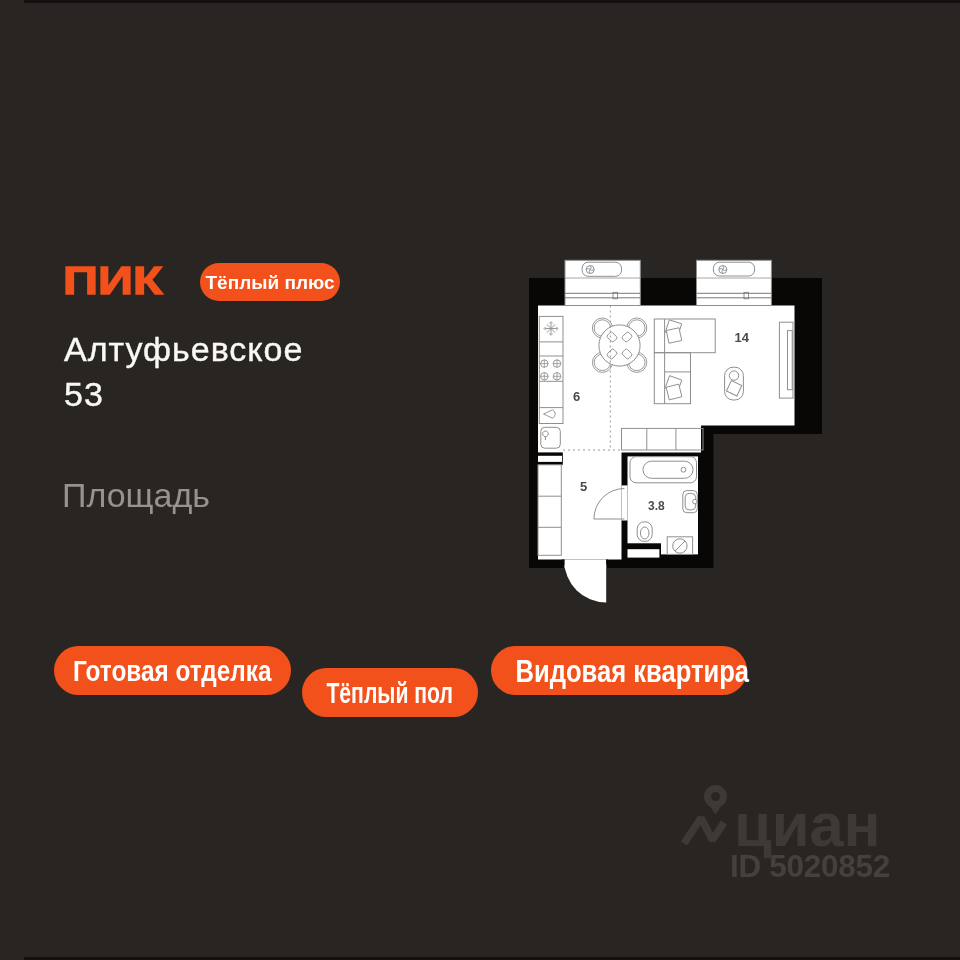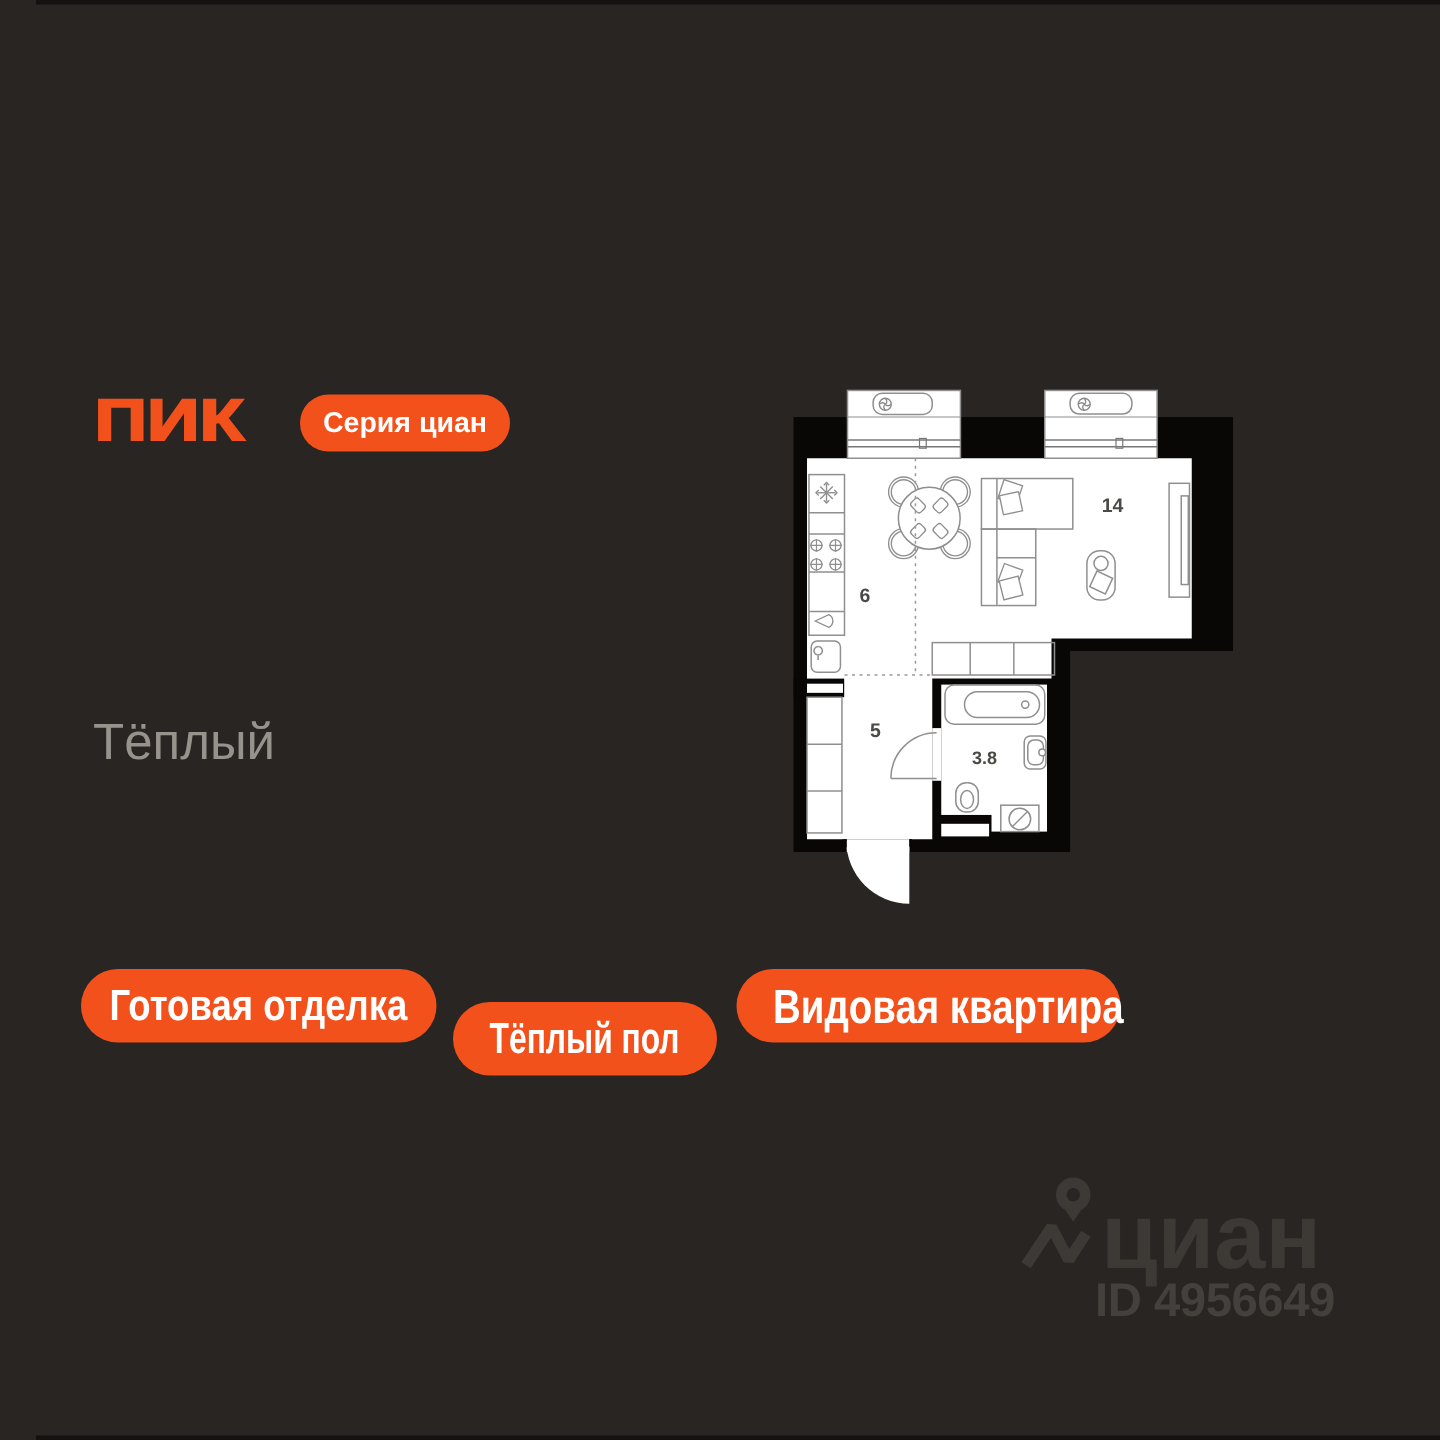--- a/index.html
+++ b/index.html
@@ -10,43 +10,44 @@
 </head>
 <body>
 <div id="card">
 
   <div class="abs" style="left:0;top:0;width:960px;height:3px;background:#141110;"></div>
 
   <div class="abs" style="left:0;top:957px;width:960px;height:3px;background:#141110;"></div>
 
   <div class="abs" style="left:38.5px;top:259px;color:#f2511b;font-size:39px;font-weight:bold;-webkit-text-stroke:1.4px #f2511b;transform:scaleX(1.25);transform-origin:0 0;">ПИК</div>
 
-  <div class="abs" style="left:176px;top:263px;width:140px;height:38.4px;background:#f2511b;border-radius:20px;color:#fff;font-size:19px;font-weight:bold;text-align:center;line-height:40px;">Серия циан</div>
-
-
-  <div class="abs" style="left:38px;top:475.5px;color:#96928c;font-size:34px;">Тёплый</div>
+  <div class="abs" style="left:176px;top:263px;width:140px;height:38.4px;background:#f2511b;border-radius:20px;color:#fff;font-size:19px;font-weight:bold;text-align:center;line-height:40px;">Тёплый плюс</div>
+
+  <div class="abs" style="left:40px;top:327.3px;color:#faf8f5;font-size:34px;font-weight:500;letter-spacing:1px;-webkit-text-stroke:0.4px #faf8f5;line-height:45px;">Алтуфьевское<br>53</div>
+
+  <div class="abs" style="left:38px;top:475.5px;color:#96928c;font-size:34px;">Площадь</div>
 
 
   <div class="abs" style="left:29.6px;top:646px;width:237.6px;height:48.5px;background:#f2511b;border-radius:24.5px;color:#fff;font-size:29px;font-weight:bold;line-height:51px;white-space:nowrap;"><span style="display:inline-block;transform:scaleX(0.84);">Готовая отделка</span></div>
 
   <div class="abs" style="left:277.8px;top:668px;width:175.8px;height:48.5px;background:#f2511b;border-radius:24.5px;color:#fff;font-size:29px;font-weight:bold;text-align:center;line-height:51px;white-space:nowrap;"><span style="display:inline-block;transform:scaleX(0.73);">Тёплый пол</span></div>
 
   <div class="abs" style="left:466.6px;top:646px;width:256.2px;height:48.5px;background:#f2511b;border-radius:24.5px;color:#fff;font-size:32px;font-weight:bold;text-align:center;line-height:51px;white-space:nowrap;"><span style="display:inline-block;transform:scaleX(0.8) translateX(-6px);">Видовая квартира</span></div>
 
   <svg class="abs" style="left:0;top:0;" width="960" height="960" viewBox="0 0 960 960">
     <g>
       <circle cx="691.5" cy="796.5" r="8" stroke="#3d3935" fill="none" stroke-width="7"></circle>
       <path d="M684.8,804.5 L691.5,814.5 L698.2,804.5 Z" fill="#3d3935" stroke="none"></path>
       <path d="M660,843.5 L677,818 L688.5,840 L700,822.5" stroke="#3d3935" stroke-width="7.5" fill="none" stroke-linejoin="bevel"></path>
     </g>
   </svg>
 
   <div class="abs" style="left:710px;top:789px;color:#3d3935;font-size:62px;font-weight:bold;transform:scaleX(0.99);transform-origin:0 0;">циан</div>
 
-  <div class="abs" style="left:706px;top:848px;color:#44403c;font-size:31.5px;font-weight:bold;letter-spacing:-0.3px;">ID 4956649</div>
+  <div class="abs" style="left:706px;top:848px;color:#44403c;font-size:31.5px;font-weight:bold;letter-spacing:-0.3px;">ID 5020852</div>
 
   <svg class="abs" style="left:0;top:0;" width="960" height="960" viewBox="0 0 960 960">
 
     <path d="M505,278 H798 V434 H689.4 V568 H505 Z" fill="#080706"></path>
 
     <path d="M514,305.5 H770.5 V425.6 H677 V452.4 H597.5 V559.5 H514 Z" fill="#ffffff"></path>
 
     <rect x="603.5" y="456.4" width="70.5" height="98" fill="#ffffff"></rect>
 
     <rect x="597.5" y="485.4" width="6" height="35.1" fill="#ffffff"></rect>

